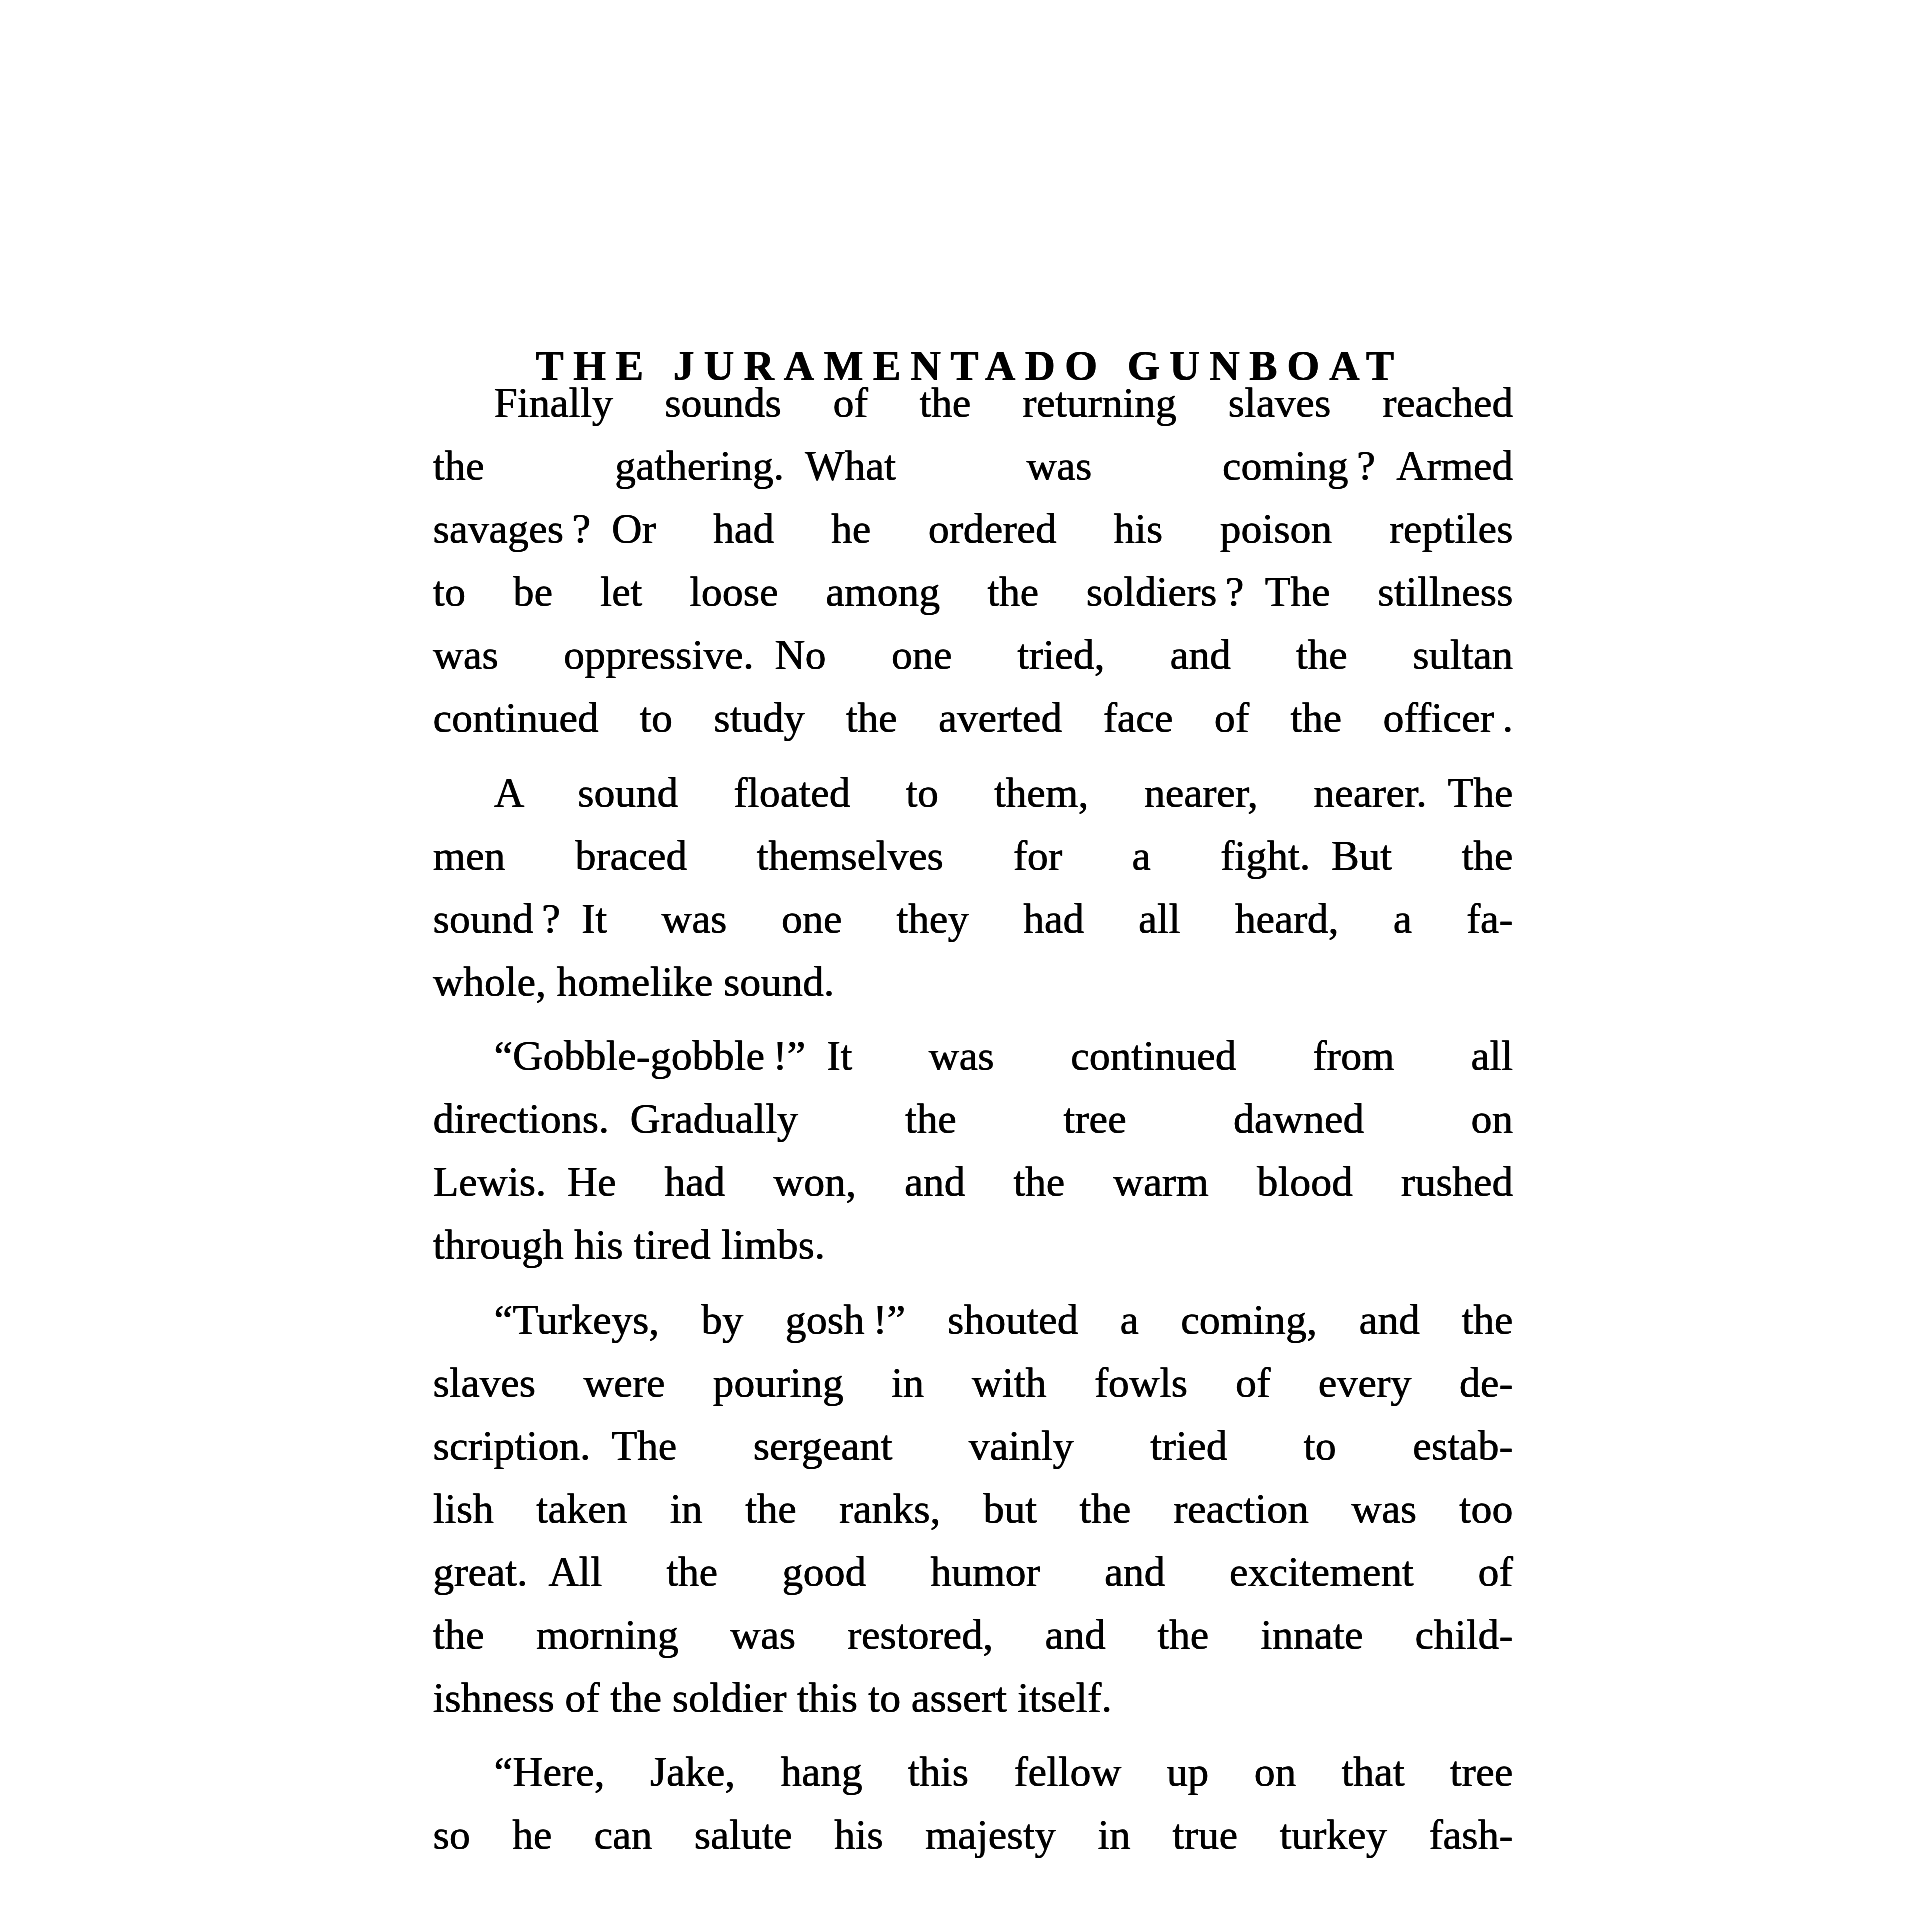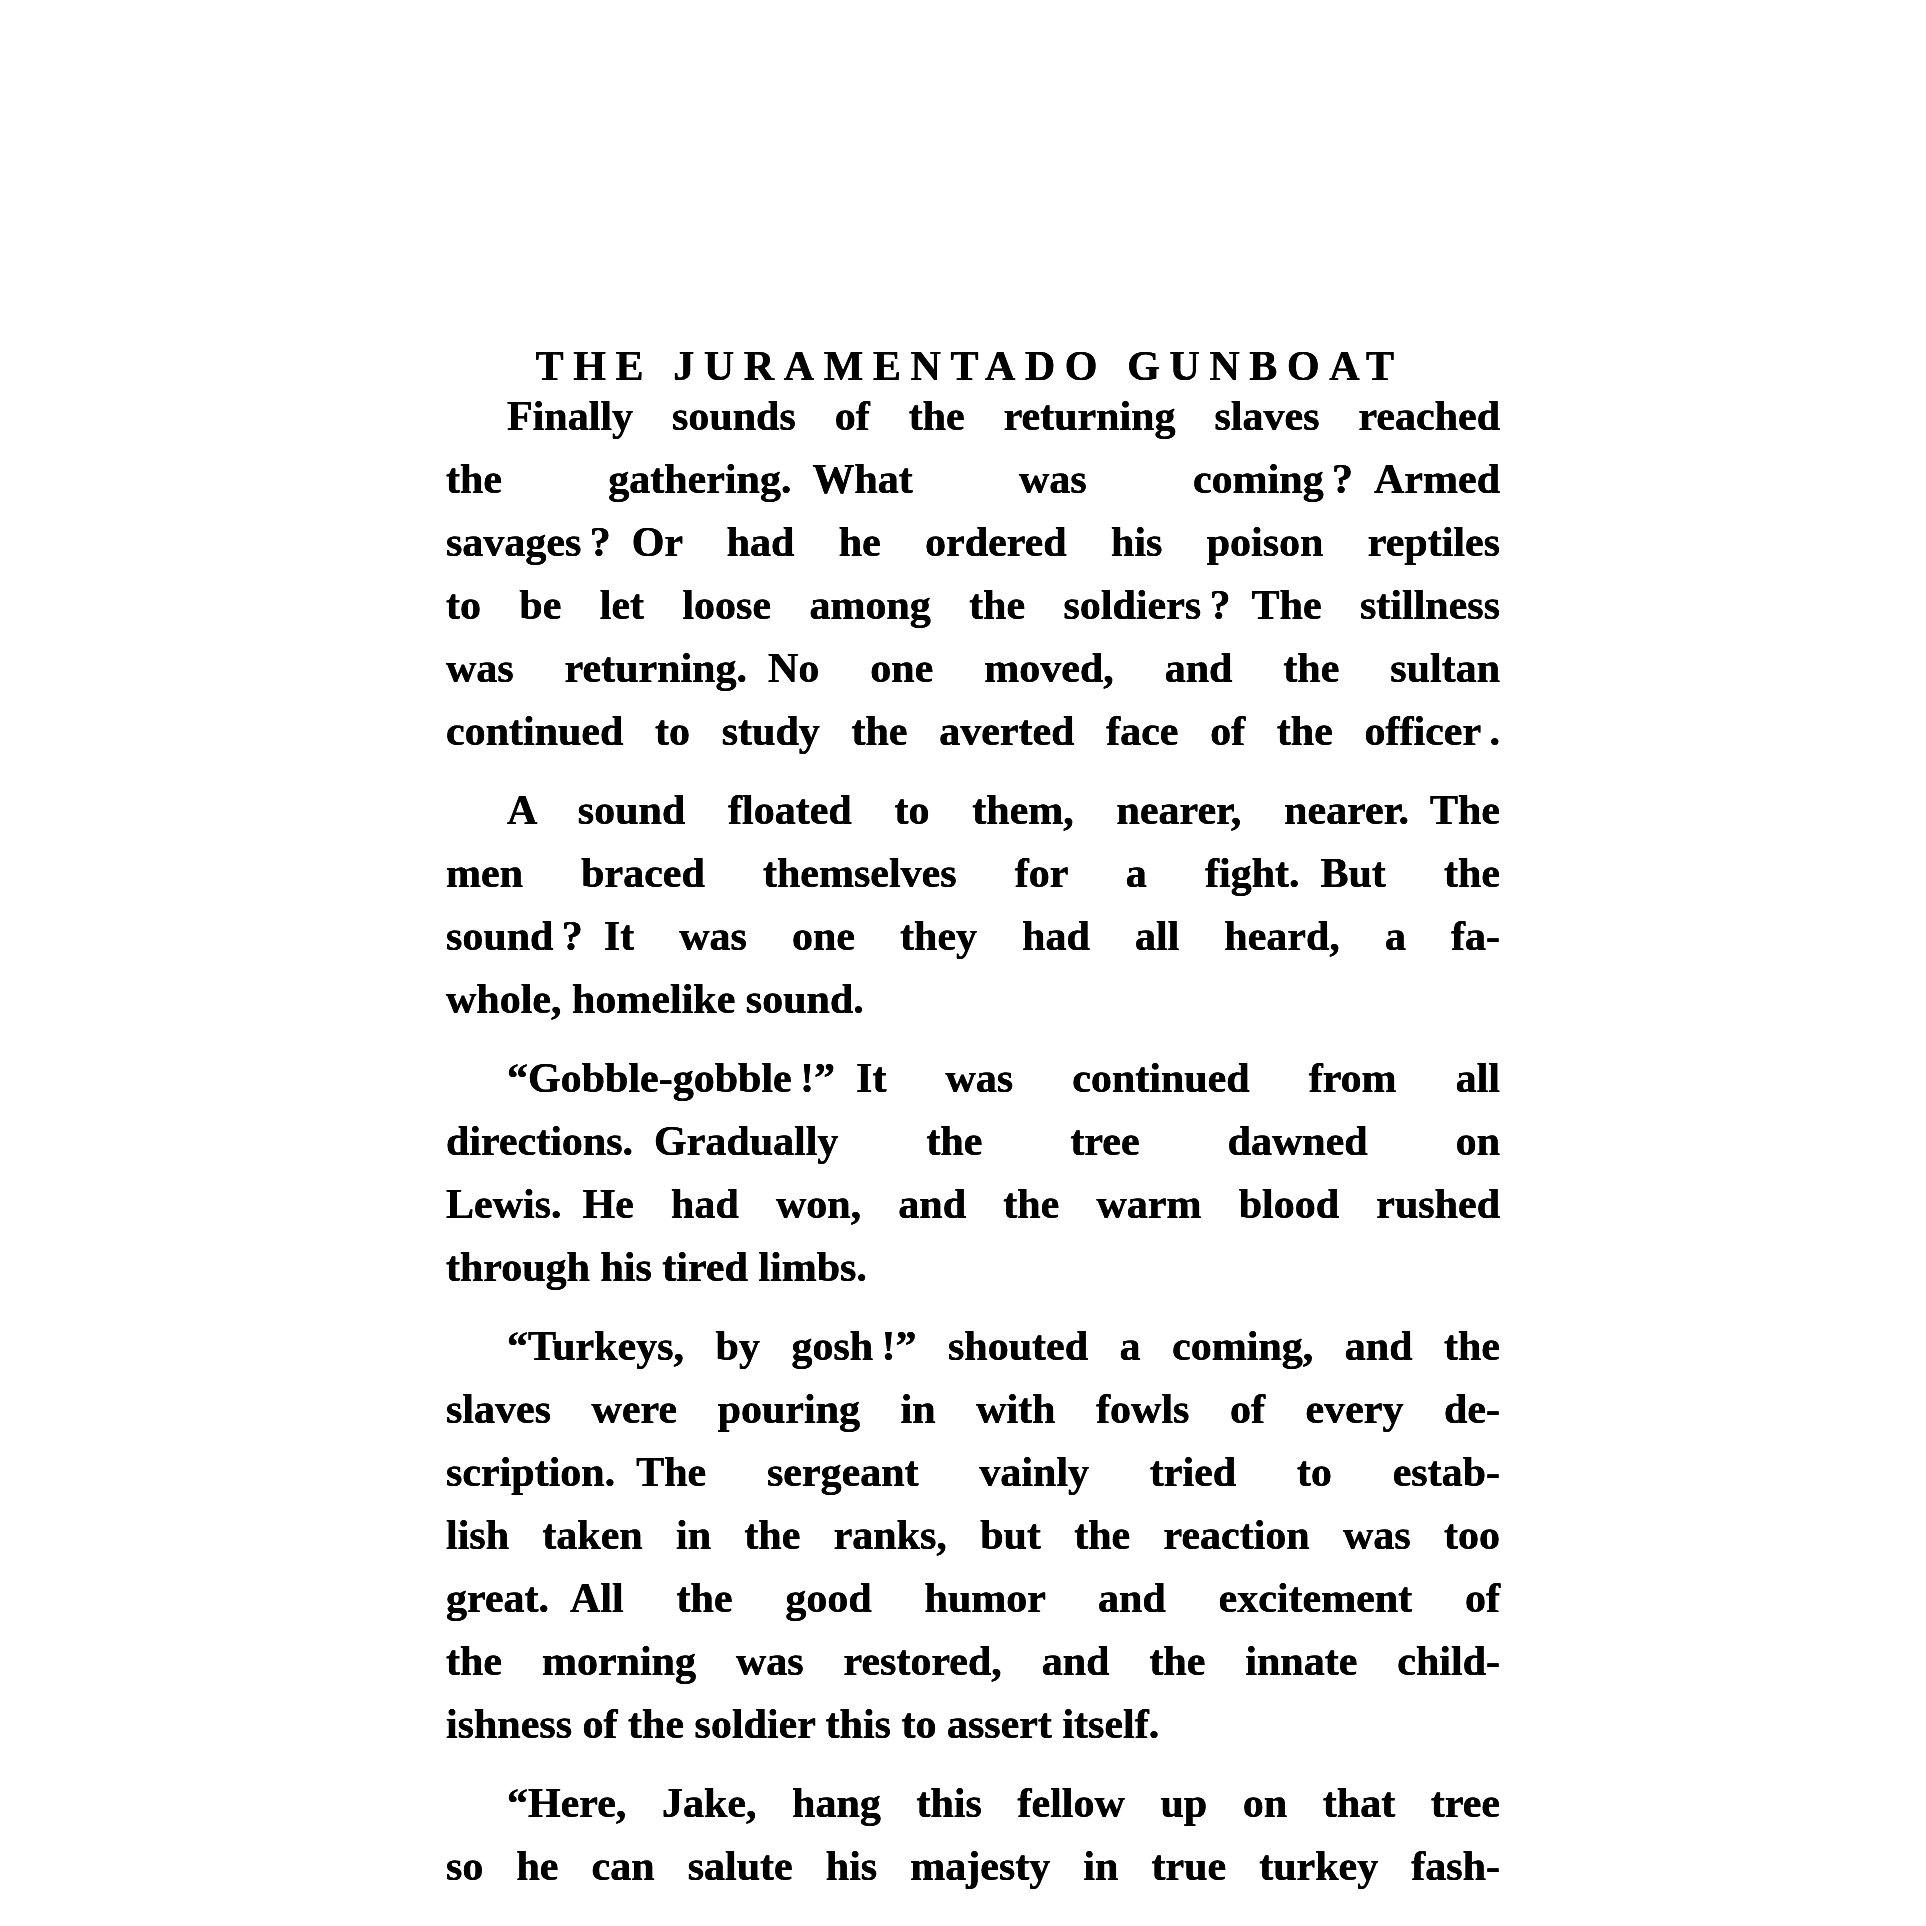--- a/index.html
+++ b/index.html
@@ -30,41 +30,41 @@
   .body {
     position: absolute;
     left: 430px;
     top: 369px;
     width: 1086px;
     font-size: 42px;
     line-height: 63px;
     text-align: justify;
     text-shadow: 0.2px 0 0 #000, -0.2px 0 0 #000;
   }
-  .para { margin: 16px; font-weight: bold; }
+  .para { margin: 3px; }
   .para + .para { margin-top: 11.6px; }
   .line { text-align: justify; text-align-last: justify; }
   .line.first { text-indent: 61px; }
   .line.short { text-align-last: left; }
 </style>
 </head>
 <body>
 
 <div class="page">
 
   <h1 class="title">THE JURAMENTADO GUNBOAT</h1>
 
   <div class="body">
 
     <div class="para">
       <div class="line first">Finally sounds of the returning slaves reached</div>
       <div class="line">the gathering. What was coming ? Armed</div>
       <div class="line">savages ? Or had he ordered his poison reptiles</div>
       <div class="line">to be let loose among the soldiers ? The stillness</div>
-      <div class="line">was returning. No one moved, and the sultan</div>
+      <div class="line">was oppressive. No one tried, and the sultan</div>
       <div class="line">continued to study the averted face of the officer .</div>
     </div>
 
     <div class="para">
       <div class="line first">A sound floated to them, nearer, nearer. The</div>
       <div class="line">men braced themselves for a fight. But the</div>
       <div class="line">sound ? It was one they had all heard, a fa-</div>
       <div class="line short">whole, homelike sound.</div>
     </div>
 

